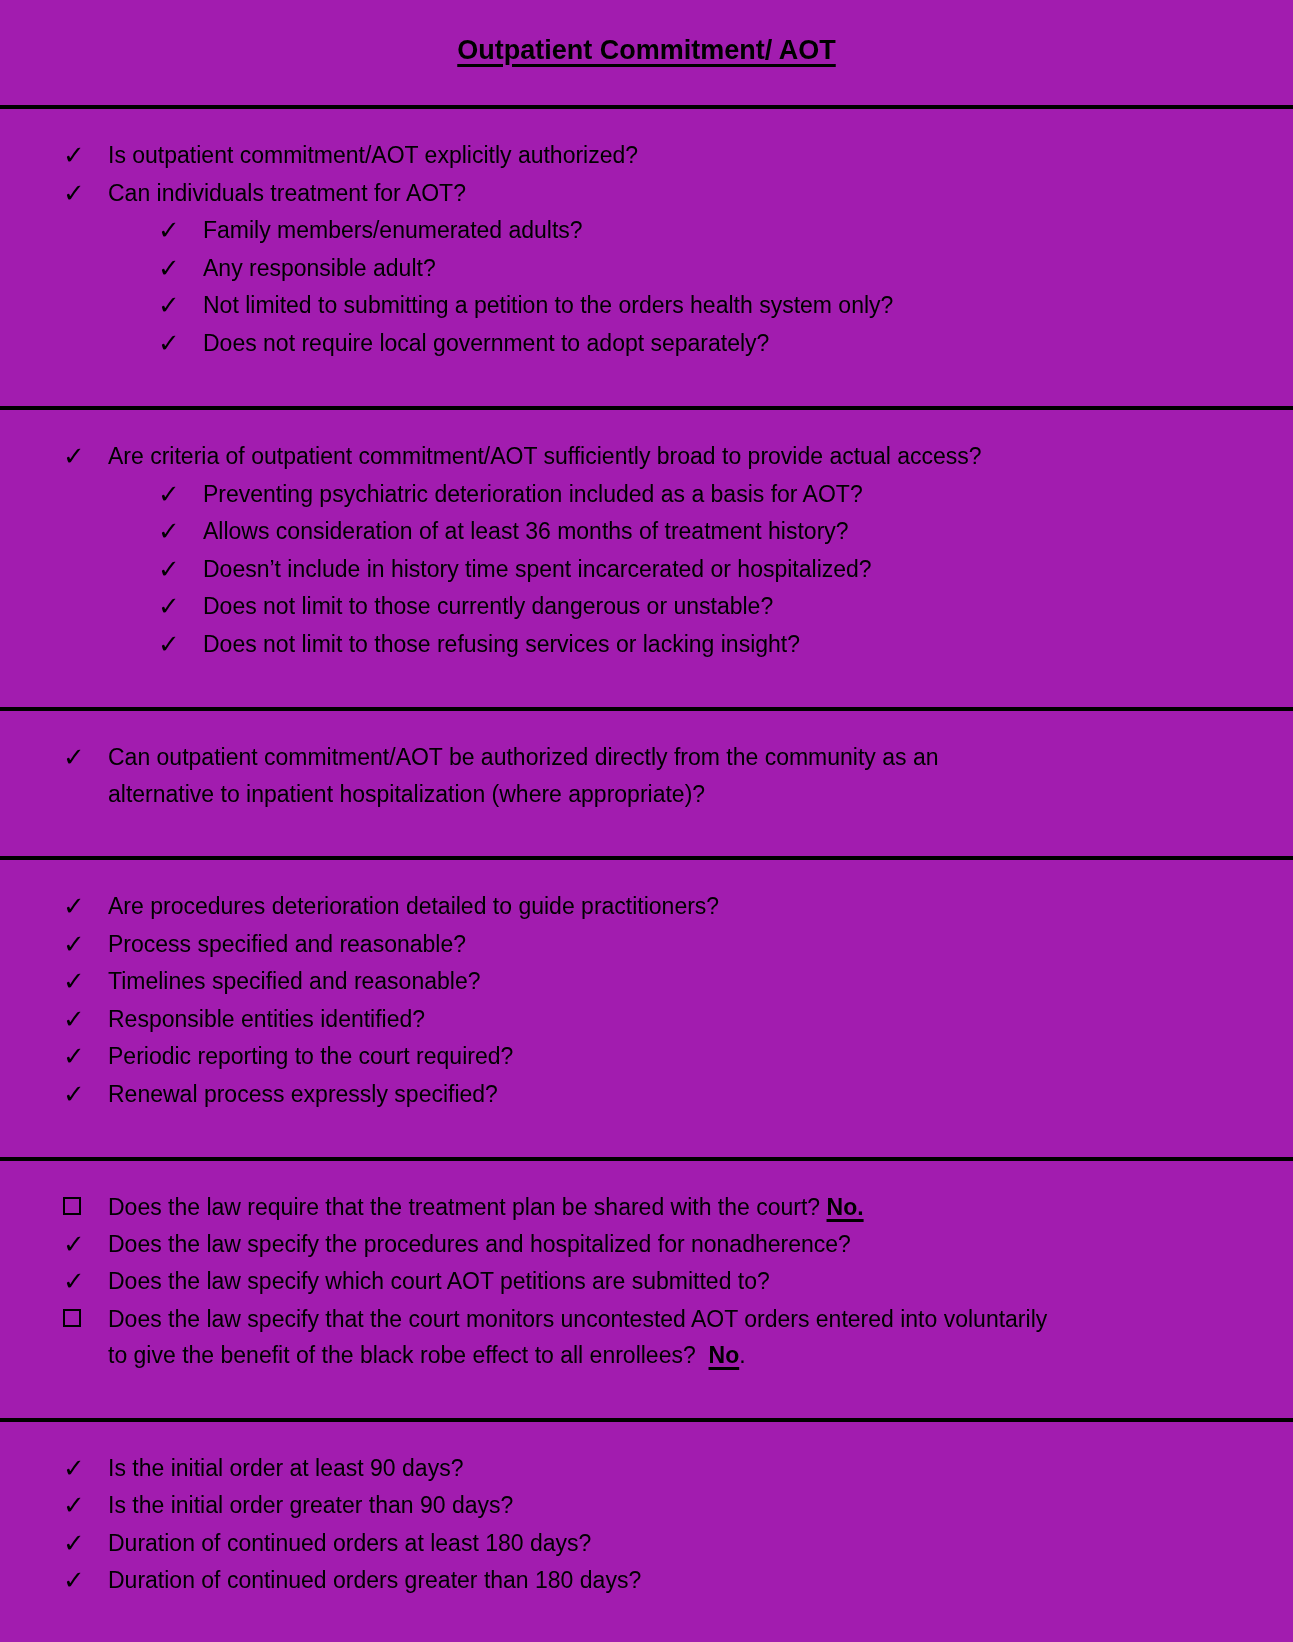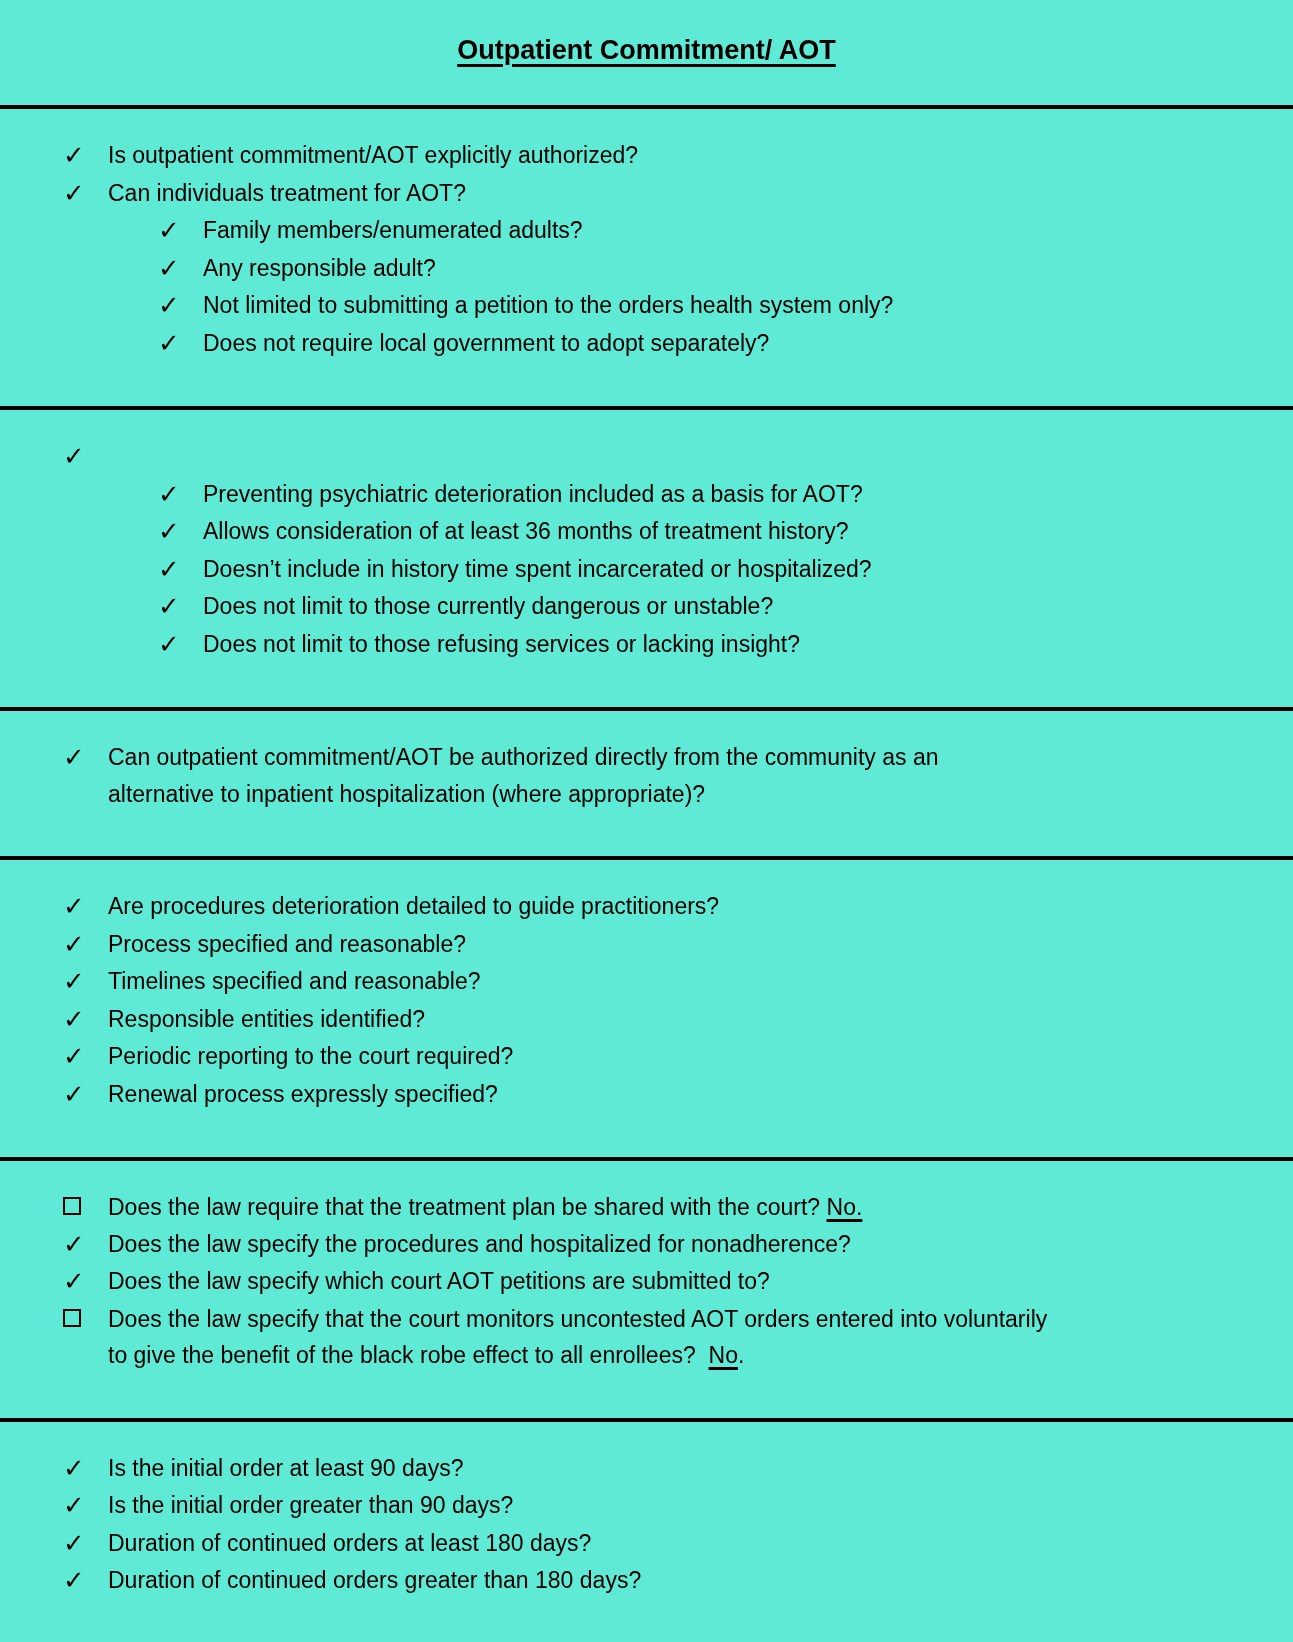--- a/index.html
+++ b/index.html
@@ -4,21 +4,21 @@
 <style>
   html, body {
     margin: 0;
     padding: 0;
     background: #ffffff;
   }
   .page {
     position: relative;
     width: 1293px;
     height: 1642px;
-    background: #5eead4;
+    background: #a21caf;
     color: #000000;
     font-family: "Liberation Sans", sans-serif;
     font-size: 23px;
     overflow: hidden;
     box-sizing: border-box;
   }
   .title {
     margin: 0;
     padding-top: 33px;
     padding-bottom: 38px;
@@ -61,21 +61,21 @@
     width: 14px;
     height: 14px;
     border: 2px solid #000000;
     margin-top: 8px;
   }
   .item-text {
     white-space: pre-wrap;
     max-width: 1115px;
   }
   .answer {
-    font-weight: normal;
+    font-weight: bold;
     text-decoration: underline;
     text-decoration-thickness: 3px;
     text-underline-offset: 4px;
   }
 </style>
 </head>
 <body>
 
 <div class="page">
   <h1 class="title">Outpatient Commitment/ AOT</h1>
@@ -104,20 +104,21 @@
         </div>
         <div class="item indent-1">
           <span class="mark"><span class="check">✓</span></span>
           <span class="item-text">Does not require local government to adopt separately?</span>
         </div>
       </div>
       <hr class="rule">
       <div class="section">
         <div class="item indent-0">
           <span class="mark"><span class="check">✓</span></span>
+          <span class="item-text">Are criteria of outpatient commitment/AOT sufficiently broad to provide actual access?</span>
         </div>
         <div class="item indent-1">
           <span class="mark"><span class="check">✓</span></span>
           <span class="item-text">Preventing psychiatric deterioration included as a basis for AOT?</span>
         </div>
         <div class="item indent-1">
           <span class="mark"><span class="check">✓</span></span>
           <span class="item-text">Allows consideration of at least 36 months of treatment history?</span>
         </div>
         <div class="item indent-1">

